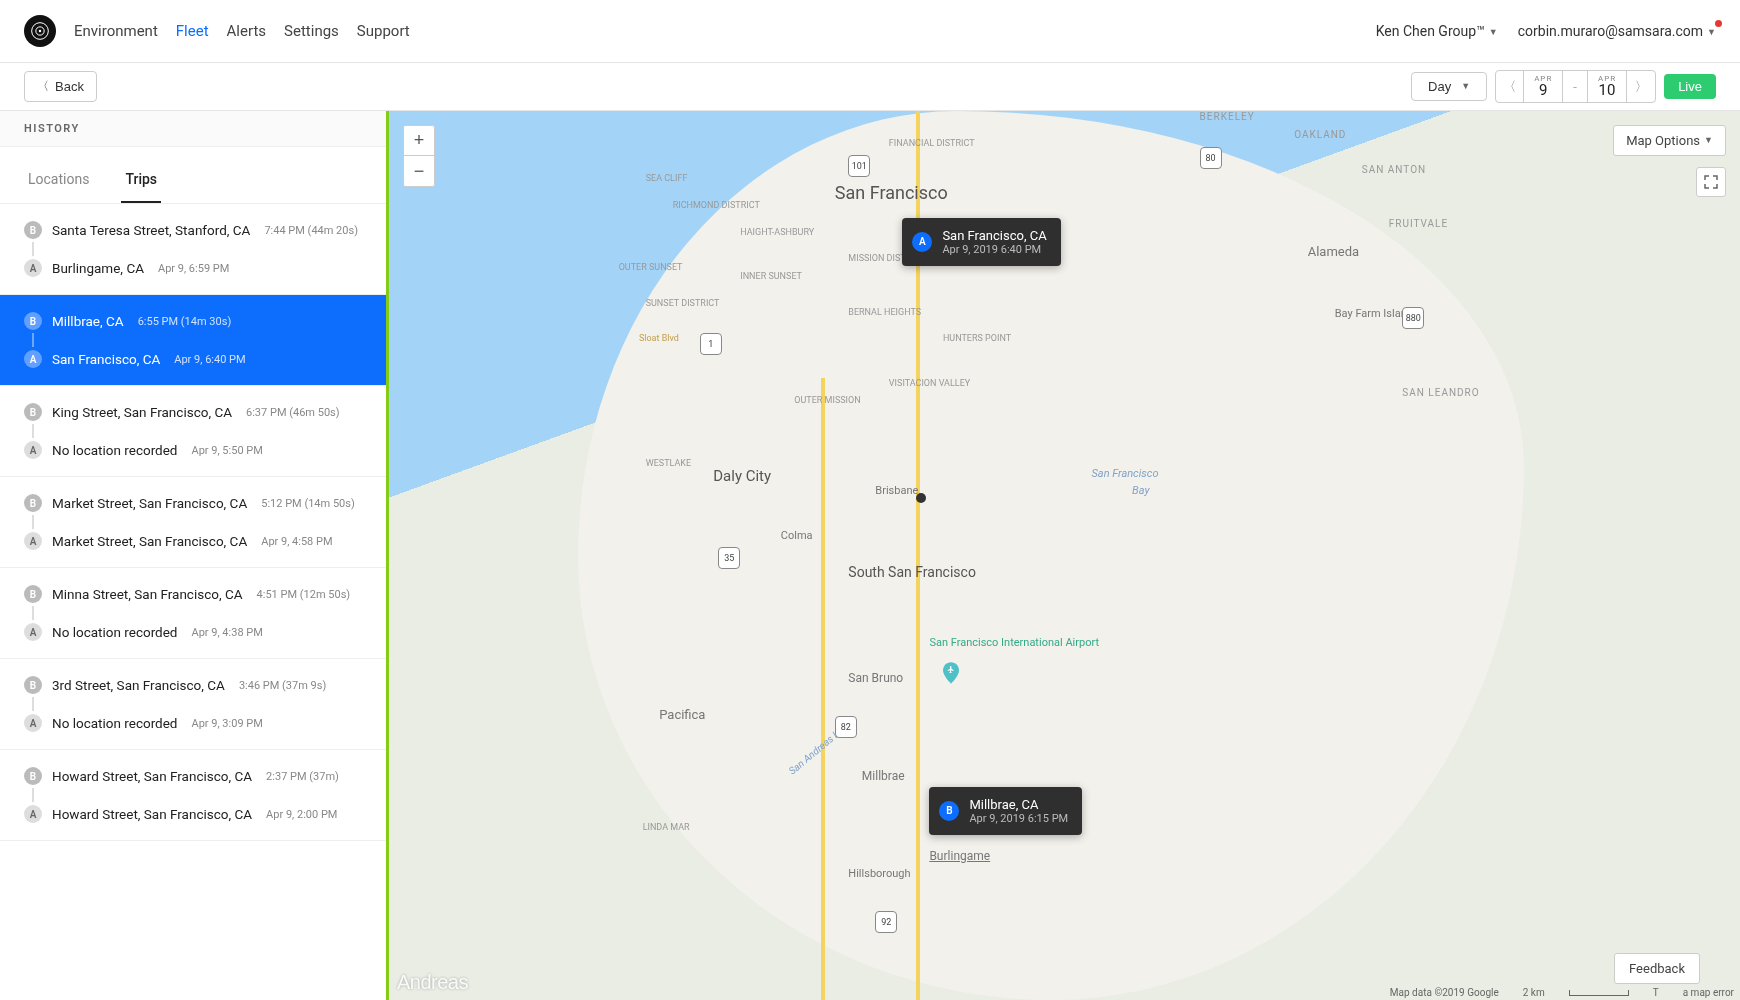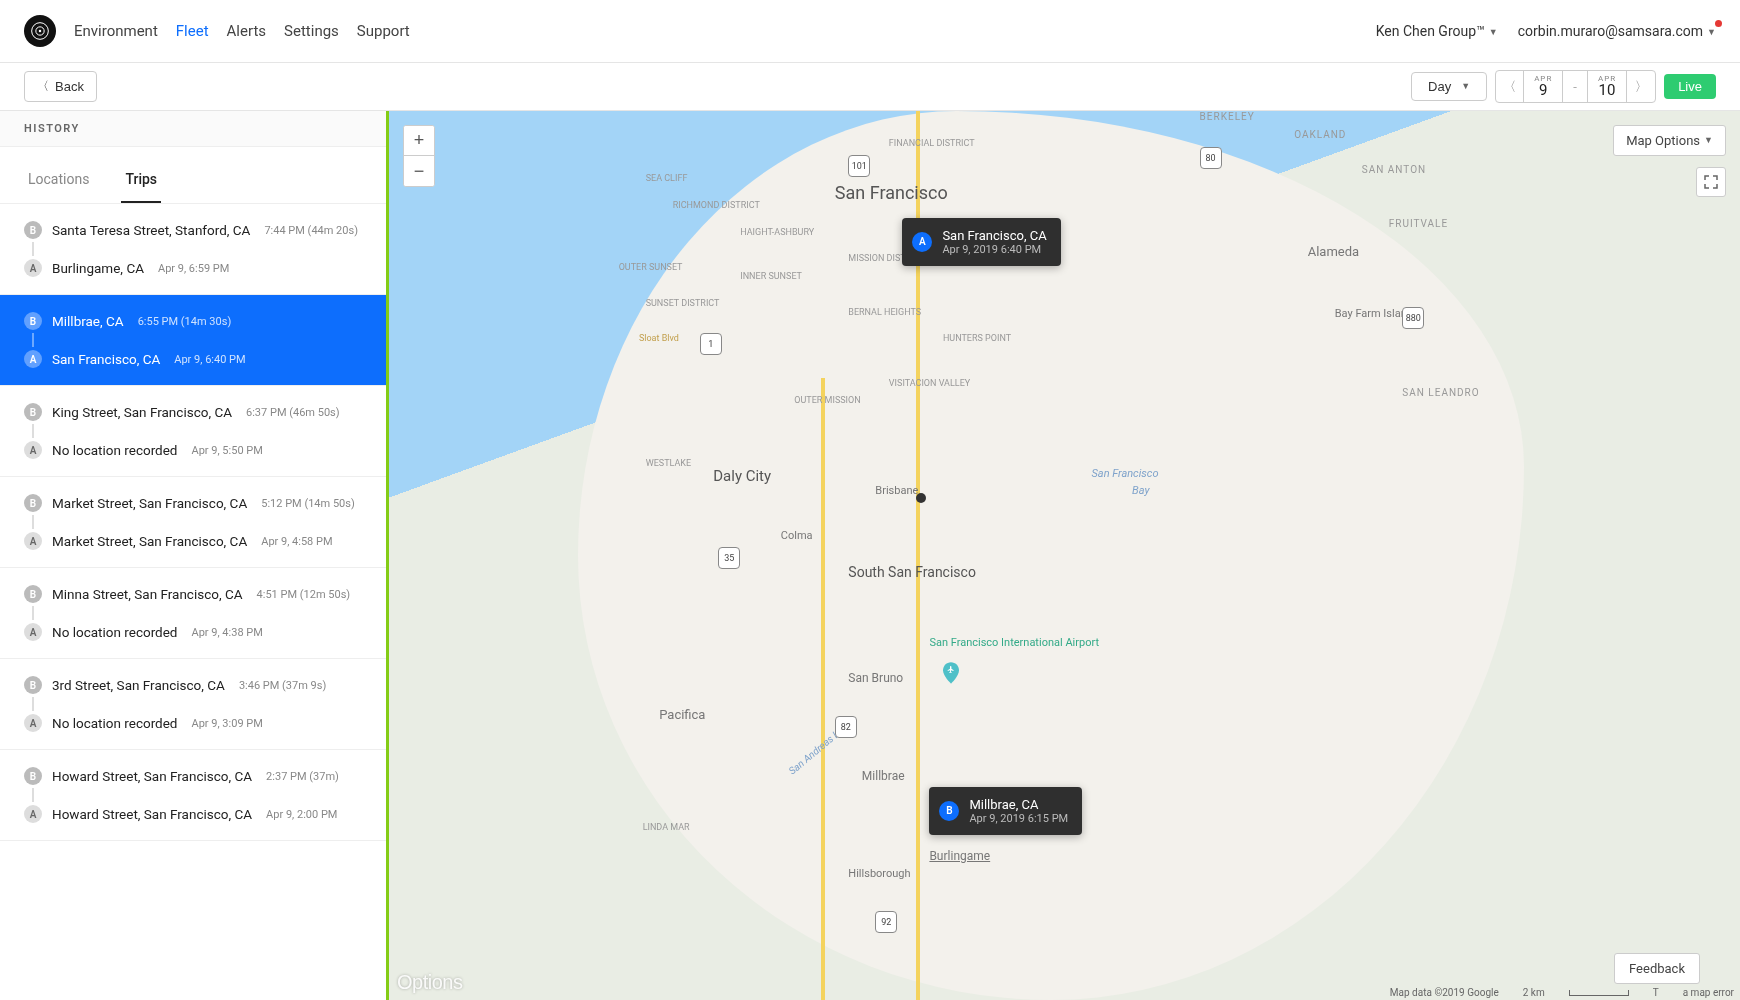--- a/index.html
+++ b/index.html
@@ -316,21 +316,21 @@
     <div class="map-options">
       <span>Map Options</span>
         <span class="dropdown-ind">▼</span>
     </div>
     <div class="fullscreen-btn">
       <svg width="14" height="14" viewBox="0 0 14 14">
           <path fill="none" stroke="#666" stroke-width="1.5" d="M1 5V1h4M9 1h4v4M13 9v4H9M5 13H1V9"></path>
         </svg>
     </div>
     <div class="feedback">Feedback</div>
-    <div class="google-logo">Options</div>
+    <div class="google-logo">Andreas</div>
     <div class="map-attrib">
       <span>Map data ©2019 Google</span>
       <span>2 km</span>
       <div class="scale-bar"></div>
       <span>T</span>
       <span>a map error</span>
     </div>
   </div>
 </div>
 

